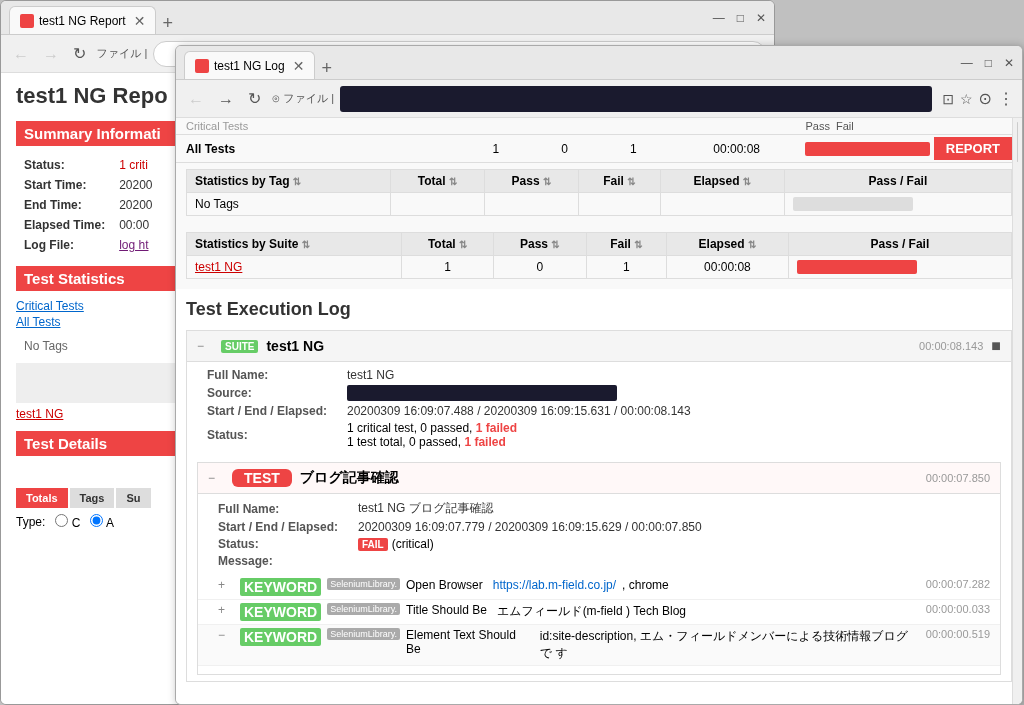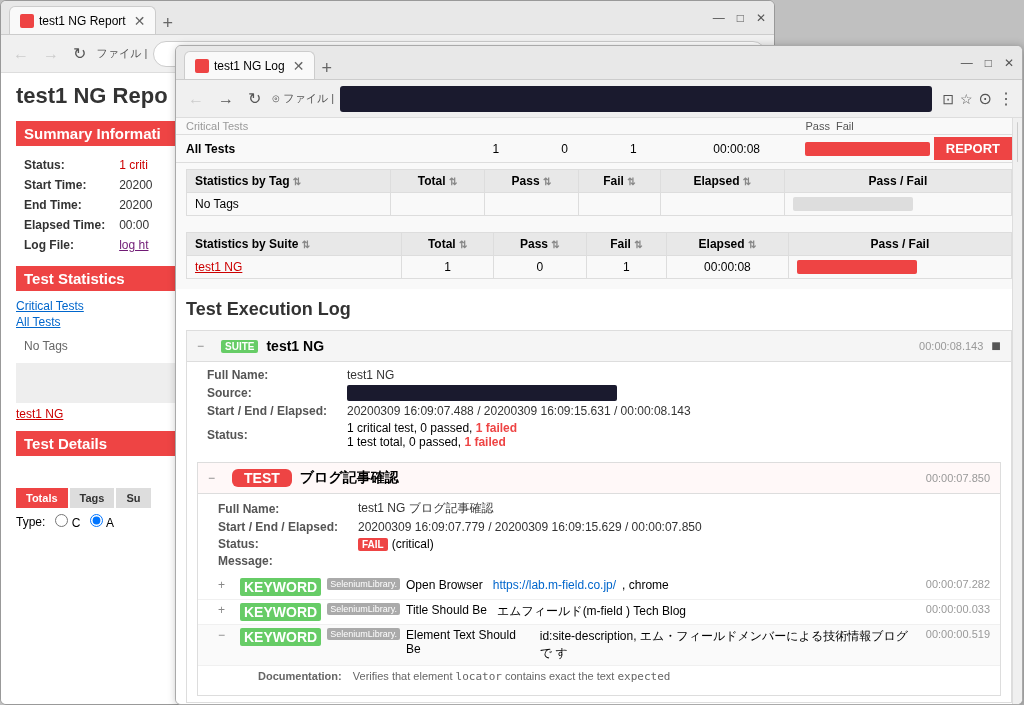--- a/index.html
+++ b/index.html
@@ -512,26 +512,20 @@
           <div class="keyword-row expanded">
             <span class="expand-btn">−</span>
             <span class="badge-keyword">KEYWORD</span>
             <span class="badge-seleniumlib">SeleniumLibrary.</span>
             <span class="kw-name">Element Text Should Be</span>
             <span style="margin-left:4px; max-width:380px; overflow:hidden;">id:site-description, エム・フィールドメンバーによる技術情報ブログで す</span>
             <span class="kw-time">00:00:00.519</span>
           </div>
 
           <div class="doc-row">
-            <span><strong>Documentation:</strong></span>
-            <span style="margin-left:8px;">
-              Verifies that element <code class="doc-highlight">locator</code> contains exact the text <code class="doc-highlight">expected</code>
-            </span>
-          </div>
-          <div class="doc-row">
             
             
           </div>
 
         </div>
       </div>
     </div>
   </div>
 
   <div class="scrollbar-right">

